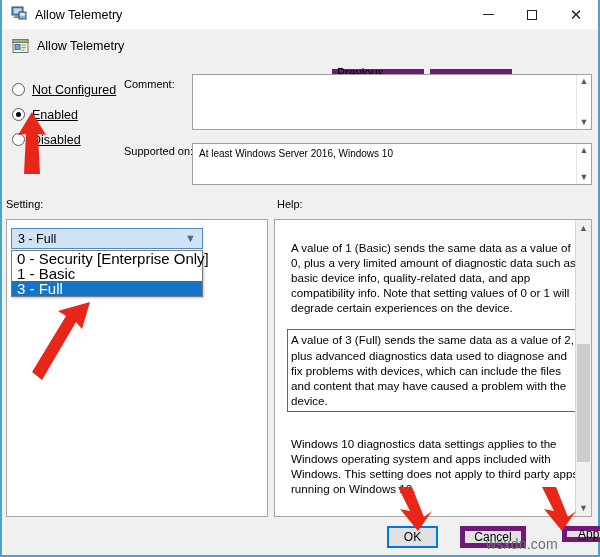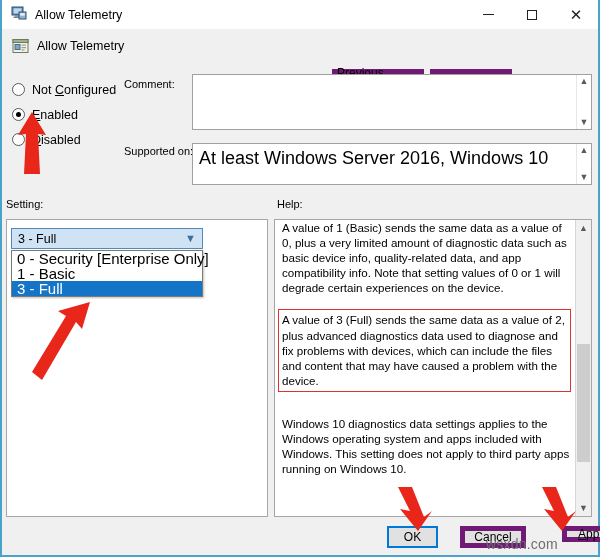--- a/index.html
+++ b/index.html
@@ -36,21 +36,21 @@
   .btn{
     background:#e1e1e1;border:5px solid #701a75;box-sizing:border-box;
     font-family:"Liberation Sans",sans-serif;font-size:12px;color:#000;
     display:flex;align-items:center;justify-content:center;cursor:default;
   }
   .btn u{text-decoration:underline;}
   #prev-setting{position:absolute;left:330px;top:40px;width:92px;height:22px;}
   #next-setting{position:absolute;left:428px;top:40px;width:82px;height:22px;}
 
   
-  .radios{position:absolute;left:10px;top:77px;width:105px;}
+  .radios{position:absolute;left:10px;top:77px;width:105px;text-decoration:underline;}
   .radio-row{display:flex;align-items:center;height:25px;}
   .rad{
     width:13px;height:13px;border-radius:50%;border:1px solid #5a5a5a;
     background:#fff;box-sizing:border-box;margin-right:7px;position:relative;flex:0 0 auto;
   }
   .rad.sel:after{
     content:"";position:absolute;left:3px;top:3px;width:5px;height:5px;
     border-radius:50%;background:#000;
   }
   .rlabel{font-size:12.5px;}
@@ -58,21 +58,21 @@
 
   
   .lbl{position:absolute;font-size:11px;}
   #comment-label{left:122px;top:78px;}
   #supported-label{left:122px;top:145px;}
   .field{
     position:absolute;background:#fff;border:1px solid #a0a0a0;box-sizing:border-box;
   }
   #comment-field{left:190px;top:74px;width:400px;height:56px;}
   #supported-field{left:190px;top:143px;width:400px;height:42px;}
-  .fld-text{padding:4px 6px;font-size:18px;}
+  .fld-text{padding:4px 6px;font-size:10px;}
   .vscroll{
     position:absolute;right:0;top:0;width:15px;height:100%;background:#fff;
     border-left:1px solid #e6e6e6;box-sizing:border-box;
     display:flex;flex-direction:column;justify-content:space-between;align-items:center;
   }
   .arrow-up,.arrow-dn{font-size:9px;color:#5a5a5a;line-height:11px;height:13px;display:flex;align-items:center;}
 
   
   #options-label{left:4px;top:198px;}
   #help-label{left:275px;top:198px;}
@@ -96,21 +96,21 @@
   }
   .opt{height:15px;line-height:15px;padding-left:5px;font-size:15px;white-space:nowrap;}
   .opt.sel{background:#1474c8;color:#fff;}
 
   
   #help-panel{
     position:absolute;left:272px;top:219px;width:318px;height:298px;
     background:#fff;border:1px solid #a6a6a6;box-sizing:border-box;
     overflow:hidden;
   }
-  .help-body{position:absolute;left:0;top:0;width:302px;height:268px;padding:0 6px 0 7px;box-sizing:border-box;}
+  .help-body{position:absolute;left:9px;top:0;width:302px;height:268px;padding:20px 6px 0 7px;box-sizing:border-box;}
   .help-p{font-size:11.6px;line-height:15.1px;margin:0 0 14px 0;}
   .help-p.boxed{
     border:1.6px solid #e03030;padding:2px 3px 3px 3px;margin:0 0 24px -4px;
   }
   #help-scroll{
     position:absolute;right:0;top:0;width:16px;height:296px;background:#f0f0f0;
     border-left:1px solid #d6d6d6;box-sizing:border-box;
   }
   #help-scroll .sb-up,#help-scroll .sb-dn{
     position:absolute;left:0;width:15px;height:16px;display:flex;align-items:center;justify-content:center;

